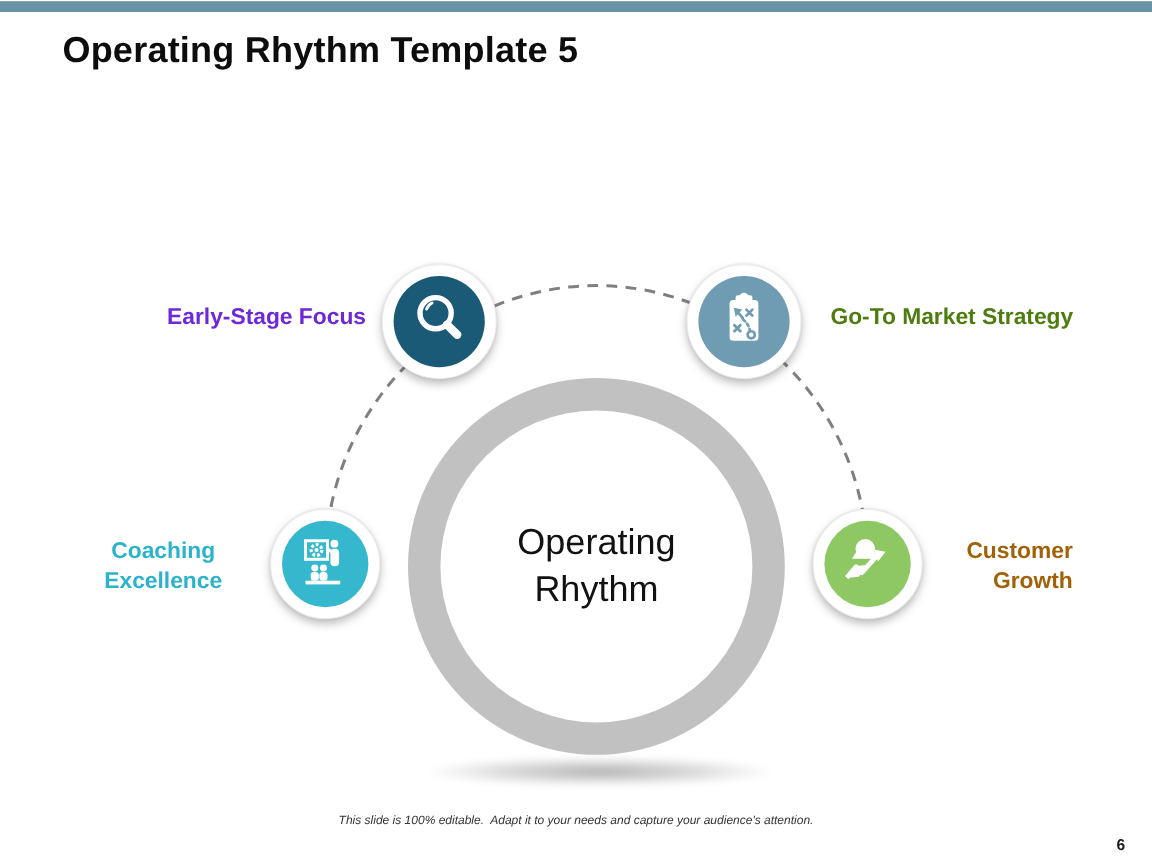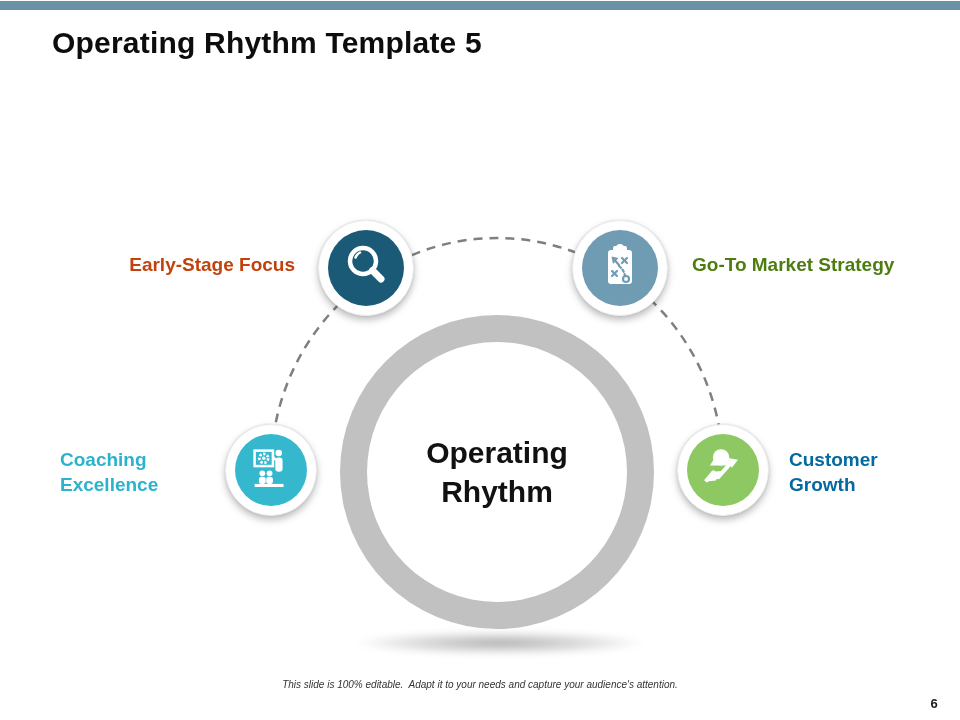--- a/index.html
+++ b/index.html
@@ -20,21 +20,21 @@
   }
   .center-ring{
     position:absolute;left:340px;top:315px;width:314px;height:314px;border-radius:50%;
     background:#c1c1c1;display:flex;align-items:center;justify-content:center;
   }
   .center-ring-inner{
     width:260px;height:260px;border-radius:50%;background:#ffffff;
     display:flex;align-items:center;justify-content:center;
   }
   .center-label{
-    width:190px;text-align:center;font-size:30px;font-weight:bold;color:#111;line-height:39px;
+    width:190px;text-align:center;font-size:30px;font-weight:normal;color:#111;line-height:39px;
   }
   .node{
     position:absolute;border-radius:50%;background:#ffffff;border:1px solid #ececec;
     box-shadow:0 4px 7px rgba(70,70,70,.35), 0 0 2px rgba(0,0,0,.12);
     display:flex;align-items:center;justify-content:center;
   }
   .node--tl{left:318px;top:220px;width:94px;height:94px;}
   .node--tr{left:572px;top:220px;width:94px;height:94px;}
   .node--bl{left:225px;top:424px;width:90px;height:90px;}
   .node--br{left:677px;top:424px;width:90px;height:90px;}
@@ -43,24 +43,24 @@
   }
   .node--tl .node-inner,.node--tr .node-inner{width:76px;height:76px;}
   .node--bl .node-inner,.node--br .node-inner{width:72px;height:72px;}
   .inner--early{background:#1b5a77;}
   .inner--gtm{background:#6f9bb3;}
   .inner--coach{background:#35b8ce;}
   .inner--growth{background:#8dc863;}
   .node-label{
     position:absolute;font-weight:bold;font-size:19px;line-height:25px;
   }
-  .label--early{left:50px;top:254px;width:245px;text-align:right;color:#c2410c;line-height:22px;}
+  .label--early{left:60px;top:254px;width:245px;text-align:right;color:#6d28d9;line-height:22px;}
   .label--gtm{left:692px;top:254px;width:240px;text-align:left;color:#4d7c0f;line-height:22px;}
-  .label--coach{left:60px;top:447px;width:152px;text-align:left;color:#2bb3cb;}
-  .label--growth{left:789px;top:447px;width:122px;text-align:left;color:#0369a1;}
+  .label--coach{left:60px;top:447px;width:152px;text-align:center;color:#2bb3cb;}
+  .label--growth{left:772px;top:447px;width:122px;text-align:right;color:#a16207;}
   .footer-note{
     position:absolute;left:0;right:0;top:679px;text-align:center;
     font-style:italic;font-size:10px;color:#333;white-space:pre-wrap;
   }
   .page-number{
     position:absolute;left:924px;top:696px;width:20px;text-align:center;
     font-size:13px;font-weight:bold;color:#1a1a1a;
   }
 </style>
 </head>

